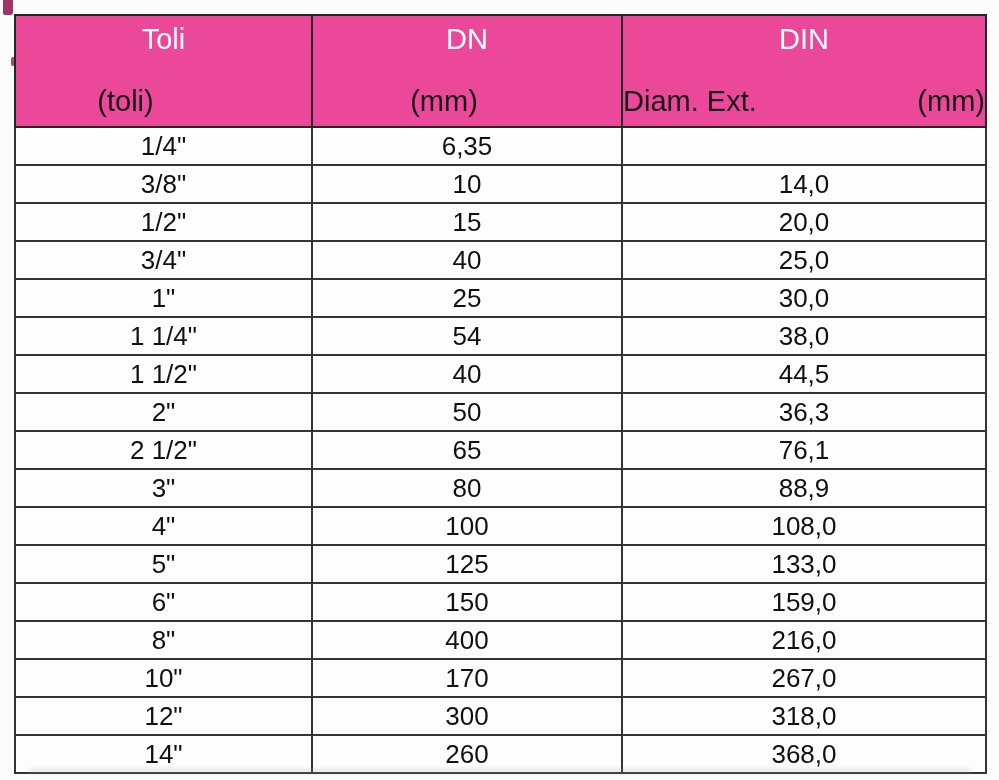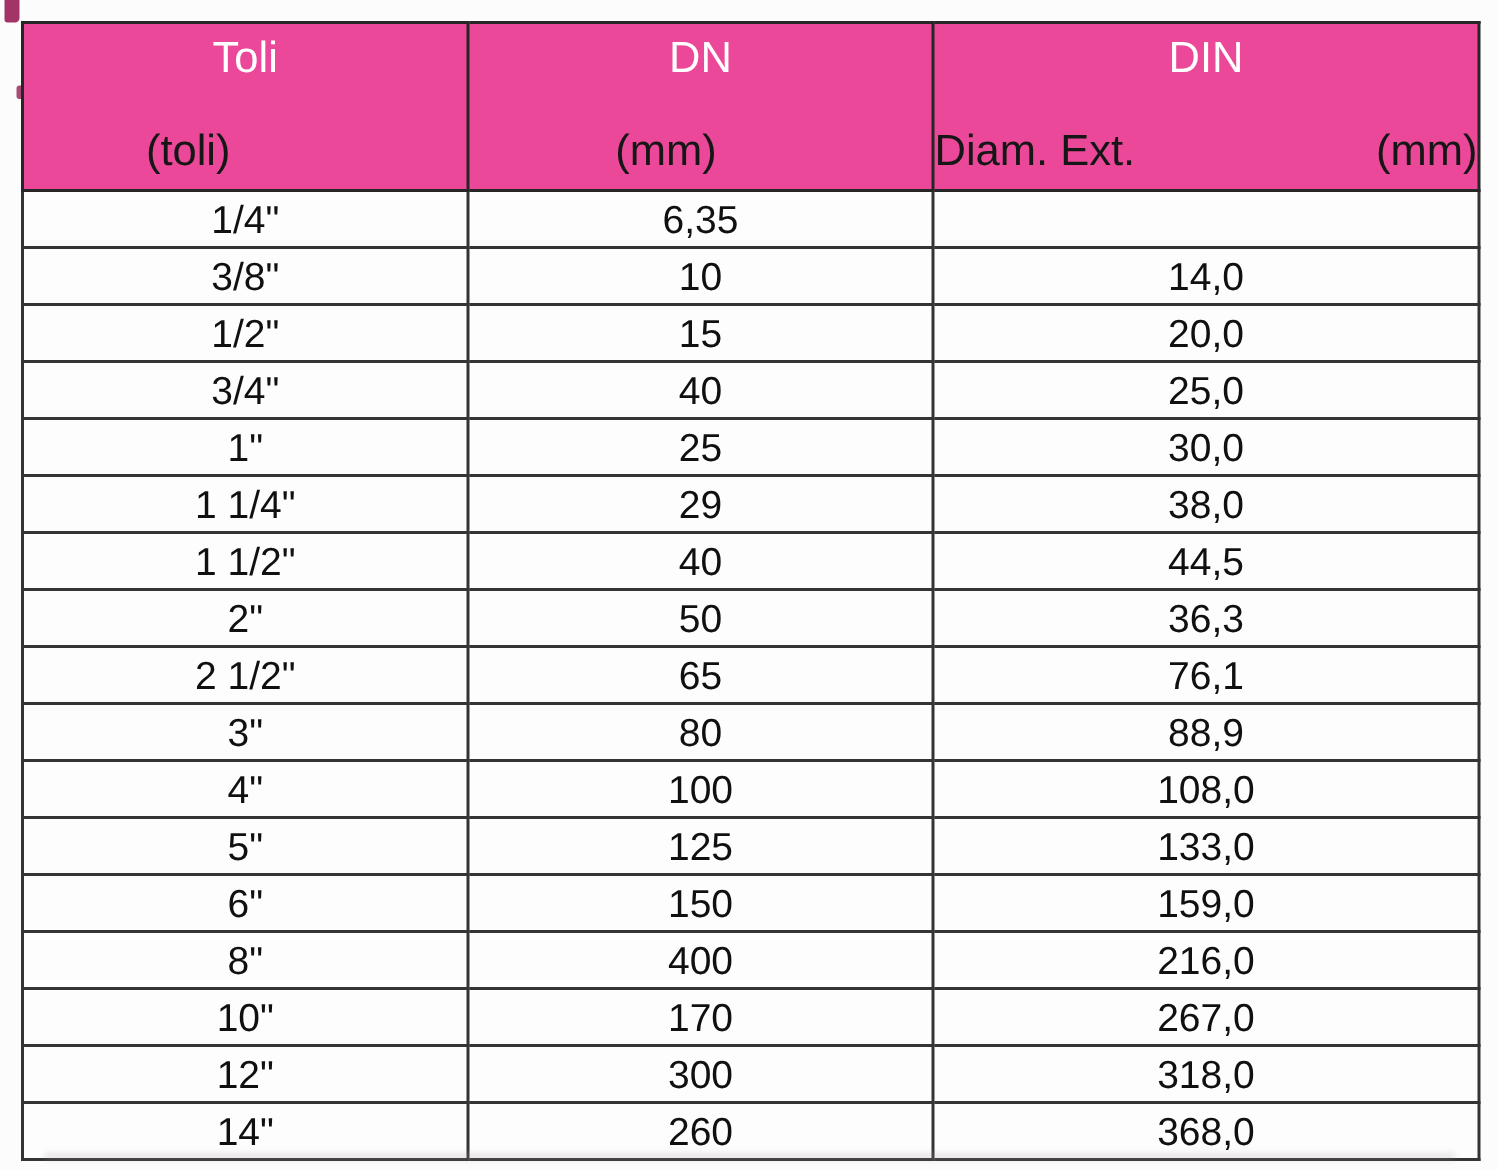--- a/index.html
+++ b/index.html
@@ -122,21 +122,21 @@
           <td>40</td>
           <td>25,0</td>
         </tr>
         <tr>
           <td>1"</td>
           <td>25</td>
           <td>30,0</td>
         </tr>
         <tr>
           <td>1 1/4"</td>
-          <td>29</td>
+          <td>54</td>
           <td>38,0</td>
         </tr>
         <tr>
           <td>1 1/2"</td>
           <td>40</td>
           <td>44,5</td>
         </tr>
         <tr>
           <td>2"</td>
           <td>50</td>

